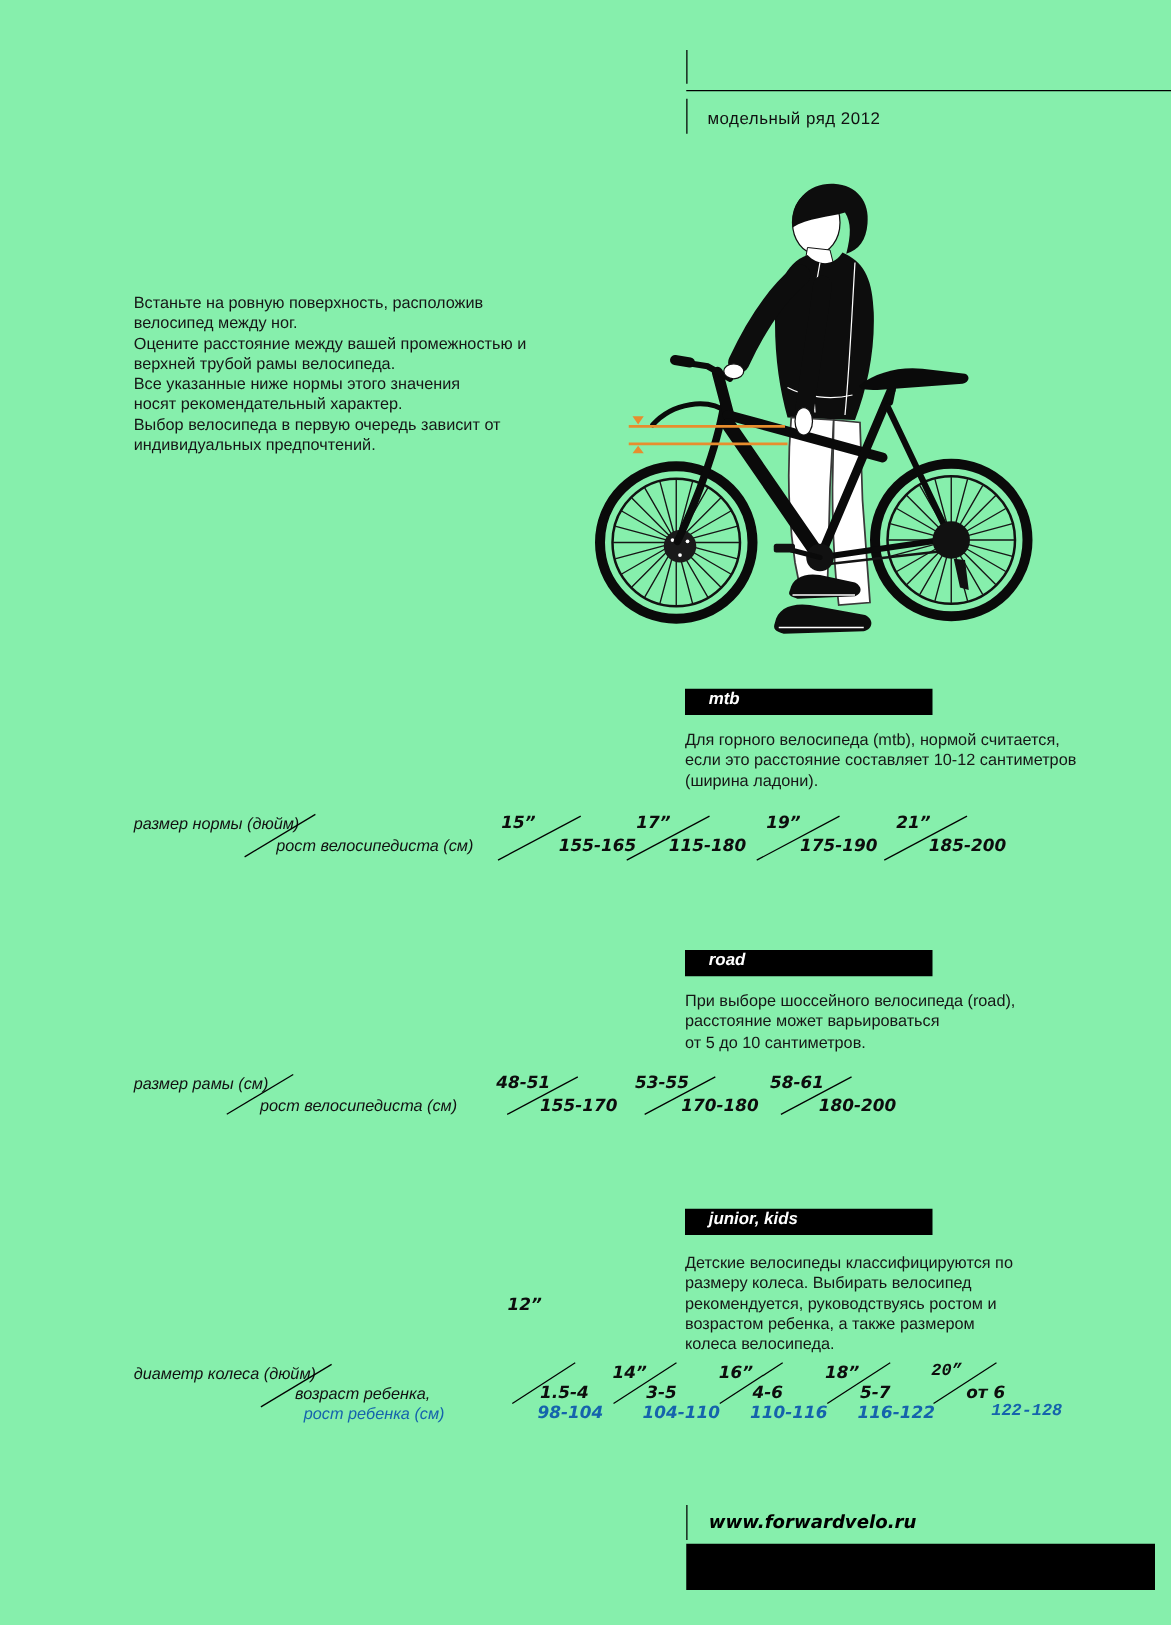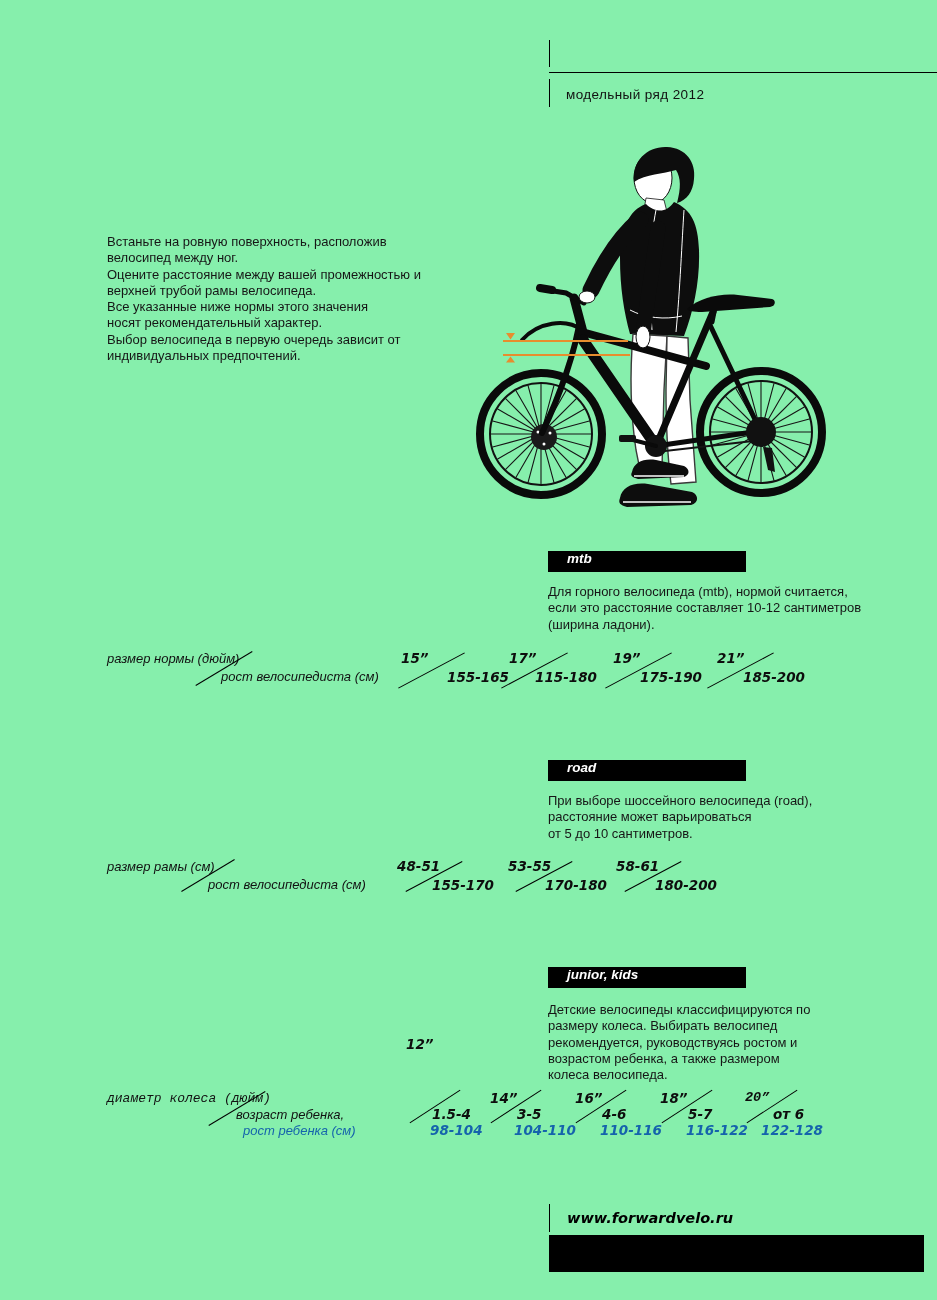--- a/index.html
+++ b/index.html
@@ -215,21 +215,21 @@
   <div class="abs bar" style="left:548px;top:967px;">
     <span>junior, kids</span>
   </div>
   <div class="abs para" style="left:548px;top:1002px;width:400px;">Детские велосипеды классифицируются по
 размеру колеса. Выбирать велосипед
 рекомендуется, руководствуясь ростом и
 возрастом ребенка, а также размером
 колеса велосипеда.</div>
 
   <div>
-    <div class="abs lbl" style="left:107px;top:1091px;font-family:Liberation Mono, monospace;">диаметр колеса (дюйм)</div>
+    <div class="abs lbl" style="left:107px;top:1091px;">диаметр колеса (дюйм)</div>
     <div class="abs slash r31" style="left:204px;top:1108px;width:66px;"></div>
     <div class="abs lbl" style="left:236px;top:1107px;">возраст ребенка,</div>
     <div class="abs lbl blue" style="left:243px;top:1123px;">рост ребенка (см)</div>
 
     <div class="abs val" style="left:406px;top:1036px;">12”</div>
     <div class="abs slash r33" style="left:405px;top:1106px;width:60px;"></div>
     <div class="abs val" style="left:432px;top:1106px;">1.5-4</div>
     <div class="abs val blue" style="left:430px;top:1122px;">98-104</div>
 
     <div class="abs val" style="left:490px;top:1090px;">14”</div>
@@ -243,20 +243,20 @@
     <div class="abs val blue" style="left:600px;top:1122px;">110-116</div>
 
     <div class="abs val" style="left:660px;top:1090px;">18”</div>
     <div class="abs slash r33" style="left:657px;top:1106px;width:60px;"></div>
     <div class="abs val" style="left:688px;top:1106px;">5-7</div>
     <div class="abs val blue" style="left:686px;top:1122px;">116-122</div>
 
     <div class="abs val" style="left:745px;top:1090px;font-family:Liberation Mono, monospace;">20”</div>
     <div class="abs slash r33" style="left:742px;top:1106px;width:60px;"></div>
     <div class="abs val" style="left:773px;top:1106px;">от 6</div>
-    <div class="abs val blue" style="left:761px;top:1122px;">122-128</div>
+    <div class="abs val blue" style="left:793px;top:1122px;font-family:Liberation Mono, monospace;">122-128</div>
   </div>
 
   <div class="abs vline" style="left:549px;top:1204px;height:28px;"></div>
   <div class="abs url" style="left:567px;top:1210px;">www.forwardvelo.ru</div>
   <div class="abs footer-bar" style="left:549px;top:1235px;"></div>
 
 </div>
 
 </body></html>

